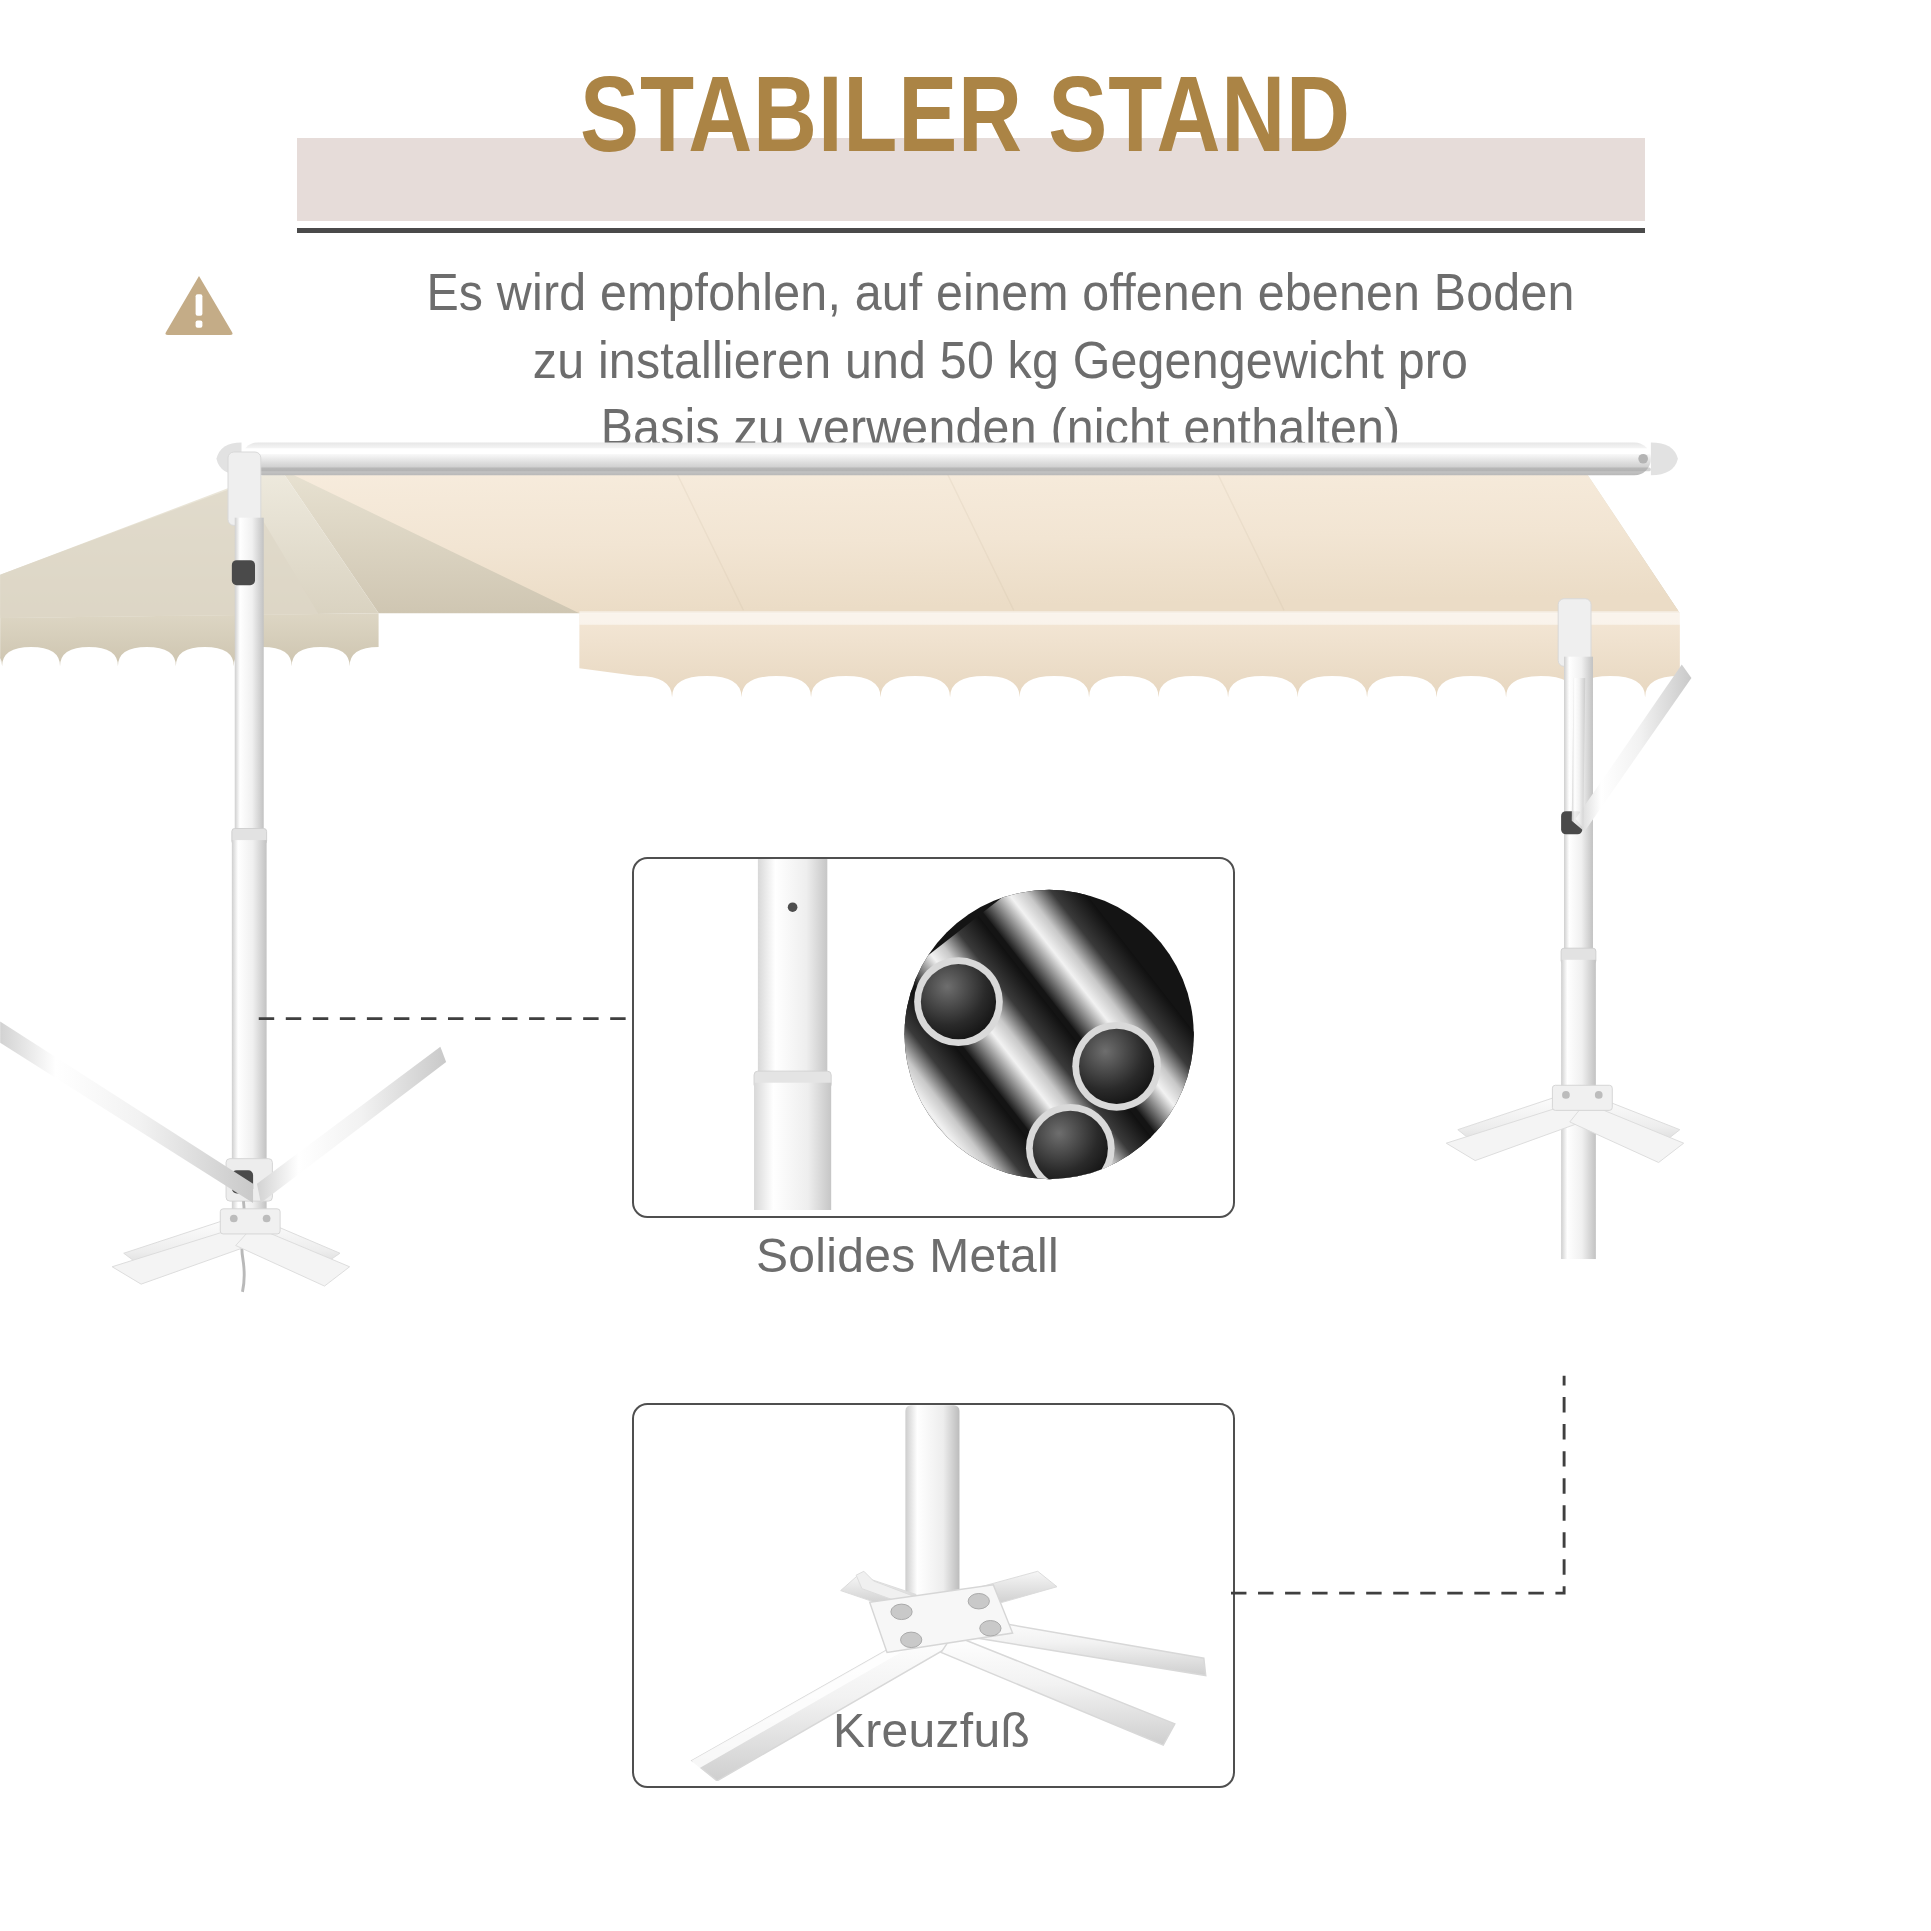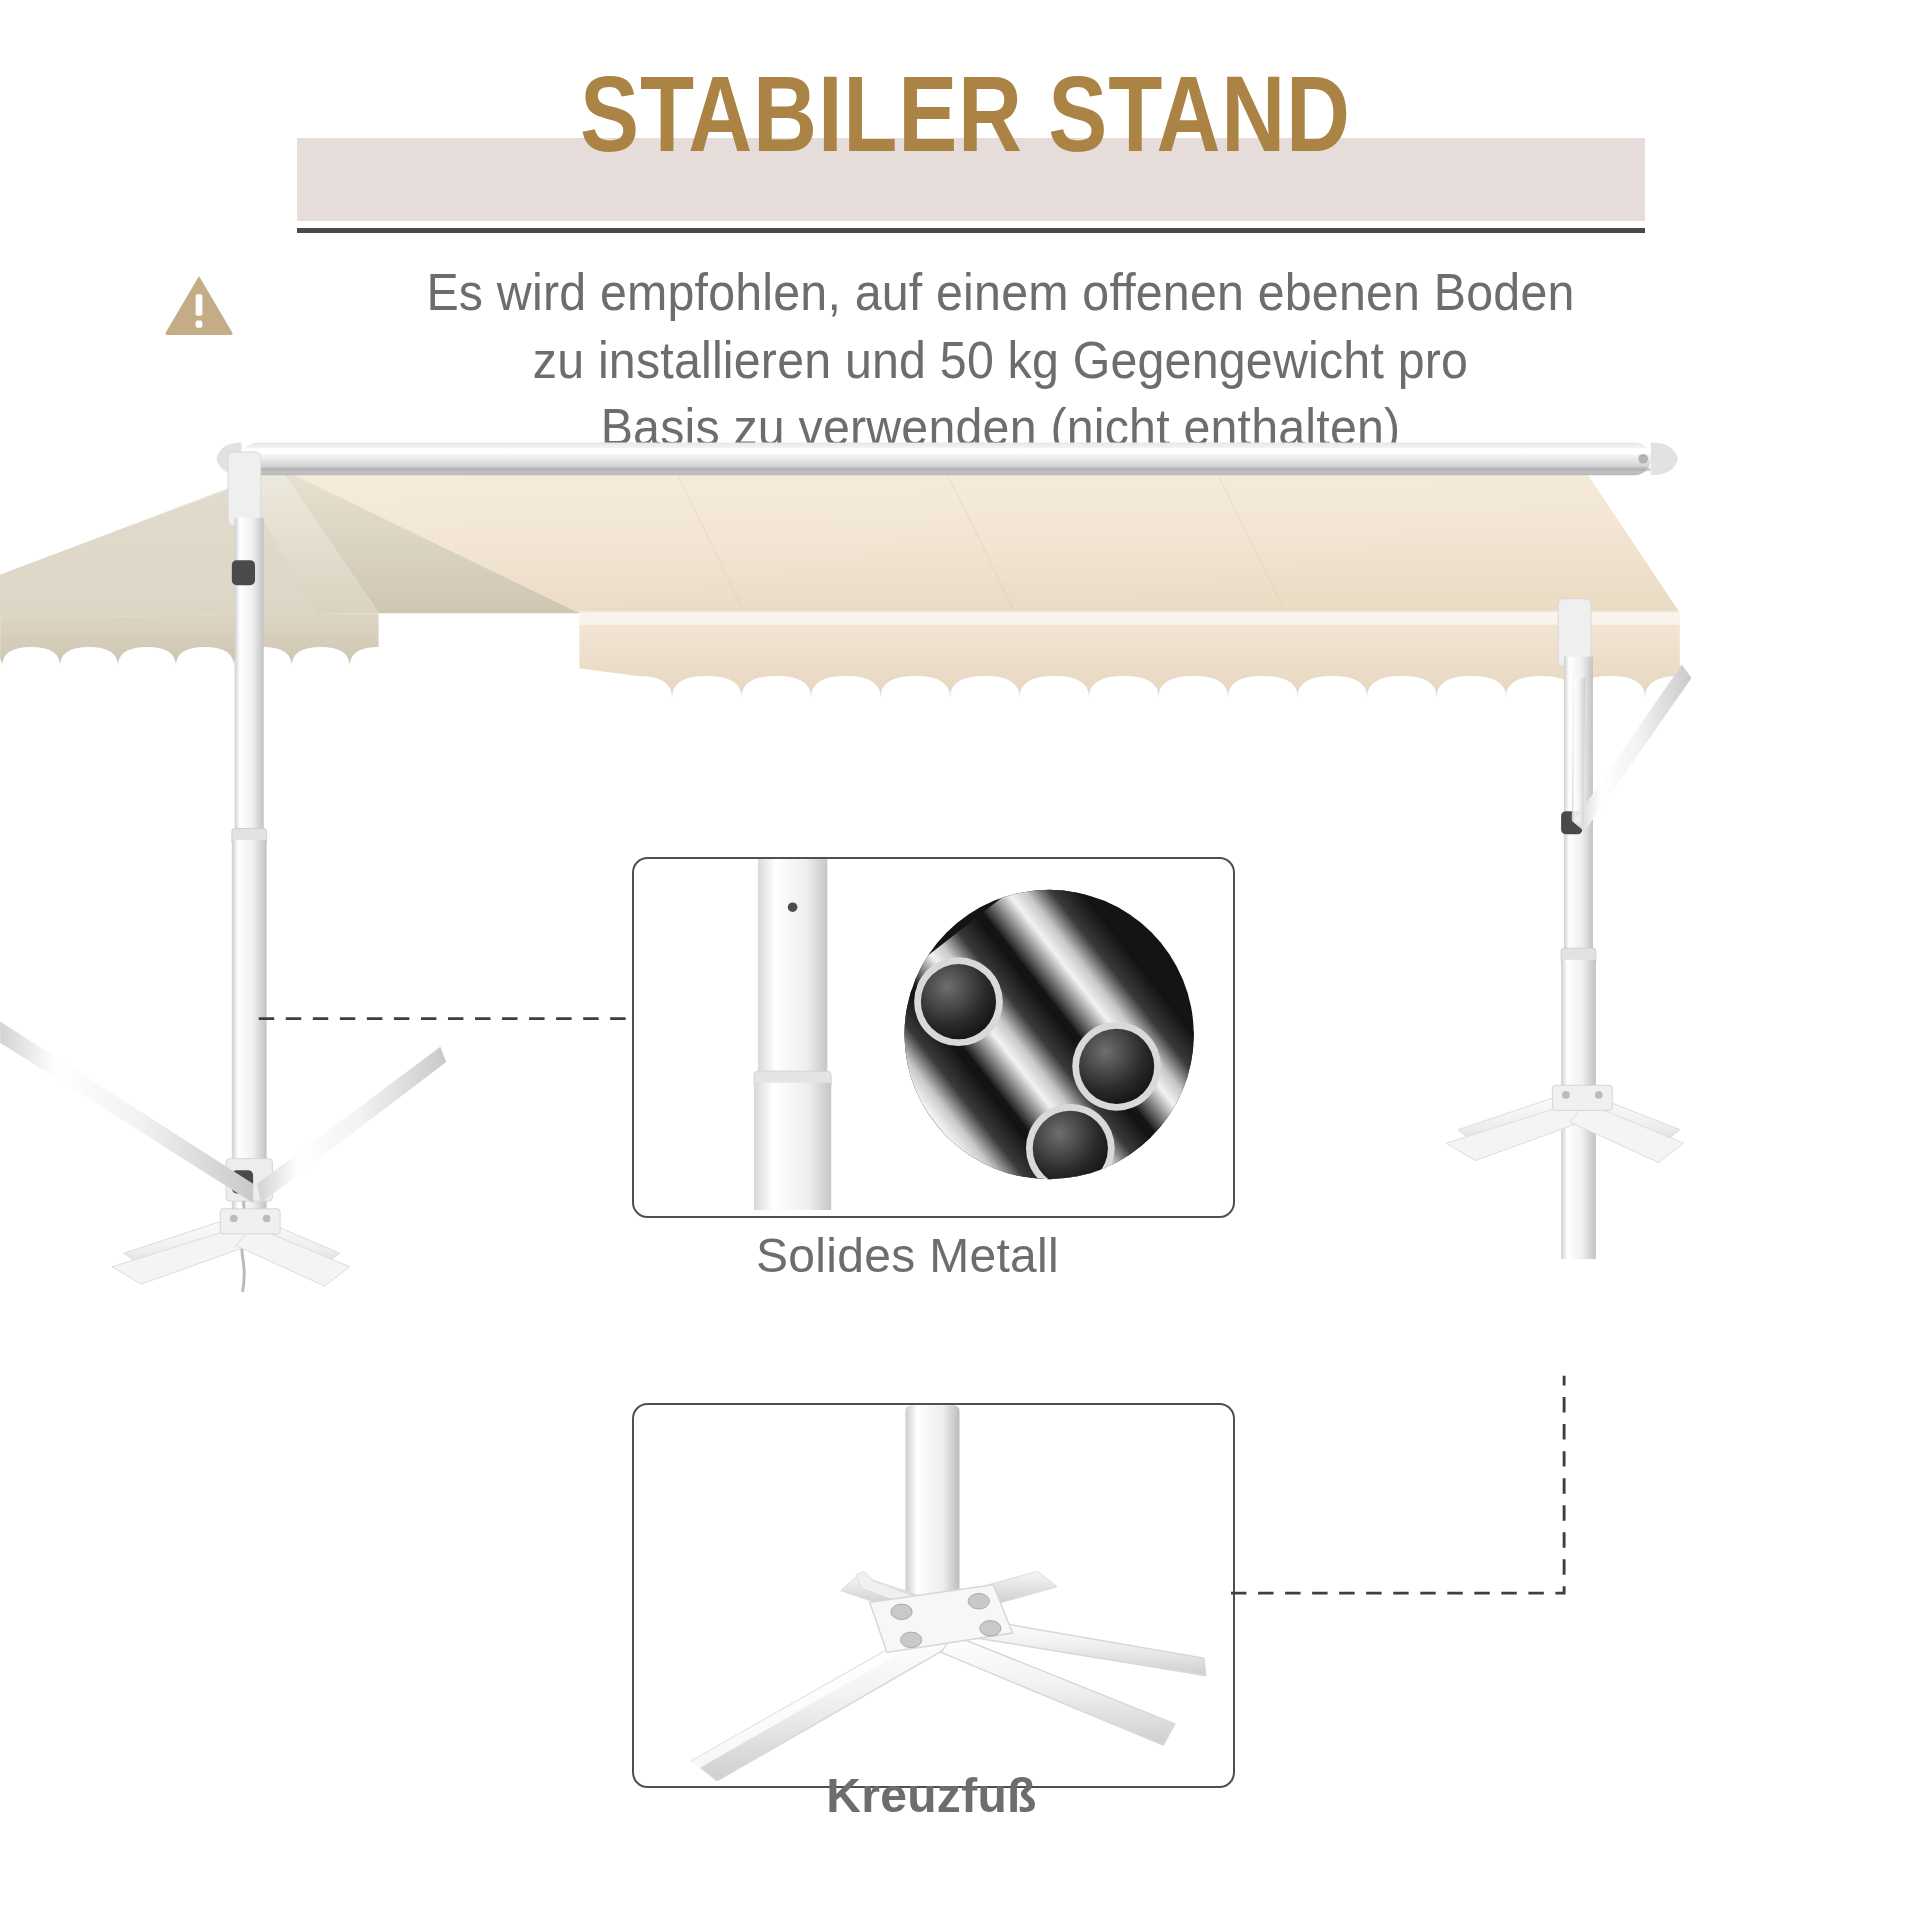--- a/index.html
+++ b/index.html
@@ -125,21 +125,21 @@
   .callout-label {
     position: absolute;
     width: 599px;
     text-align: center;
     font-family: "Liberation Sans", sans-serif;
     font-size: 48px;
     color: #6d6d6d;
     letter-spacing: 0.3px;
   }
   #label-metal { left: 608px; top: 1228px; }
-  #label-base  { left: 632px; top: 1768px; font-weight: bold; }
+  #label-base  { left: 632px; top: 1703px; }
 
   .callout svg, .callout img { display: block; }
 
   
   .connectors {
     position: absolute;
     inset: 0;
     width: 1931px;
     height: 1931px;
     pointer-events: none;

